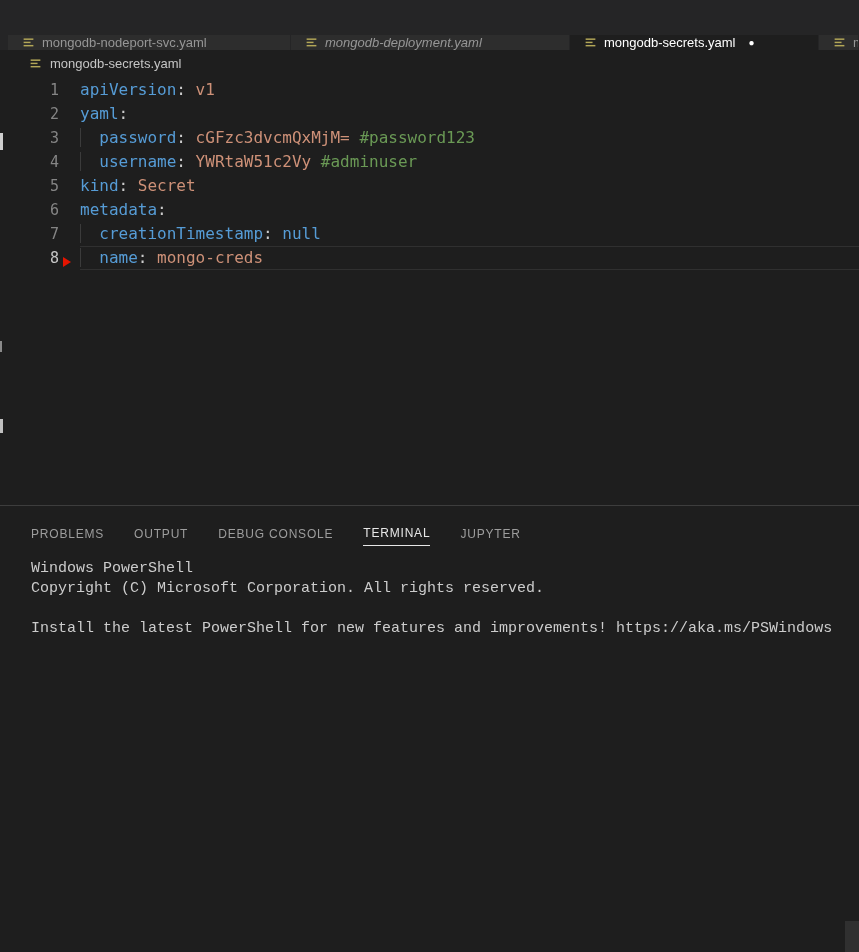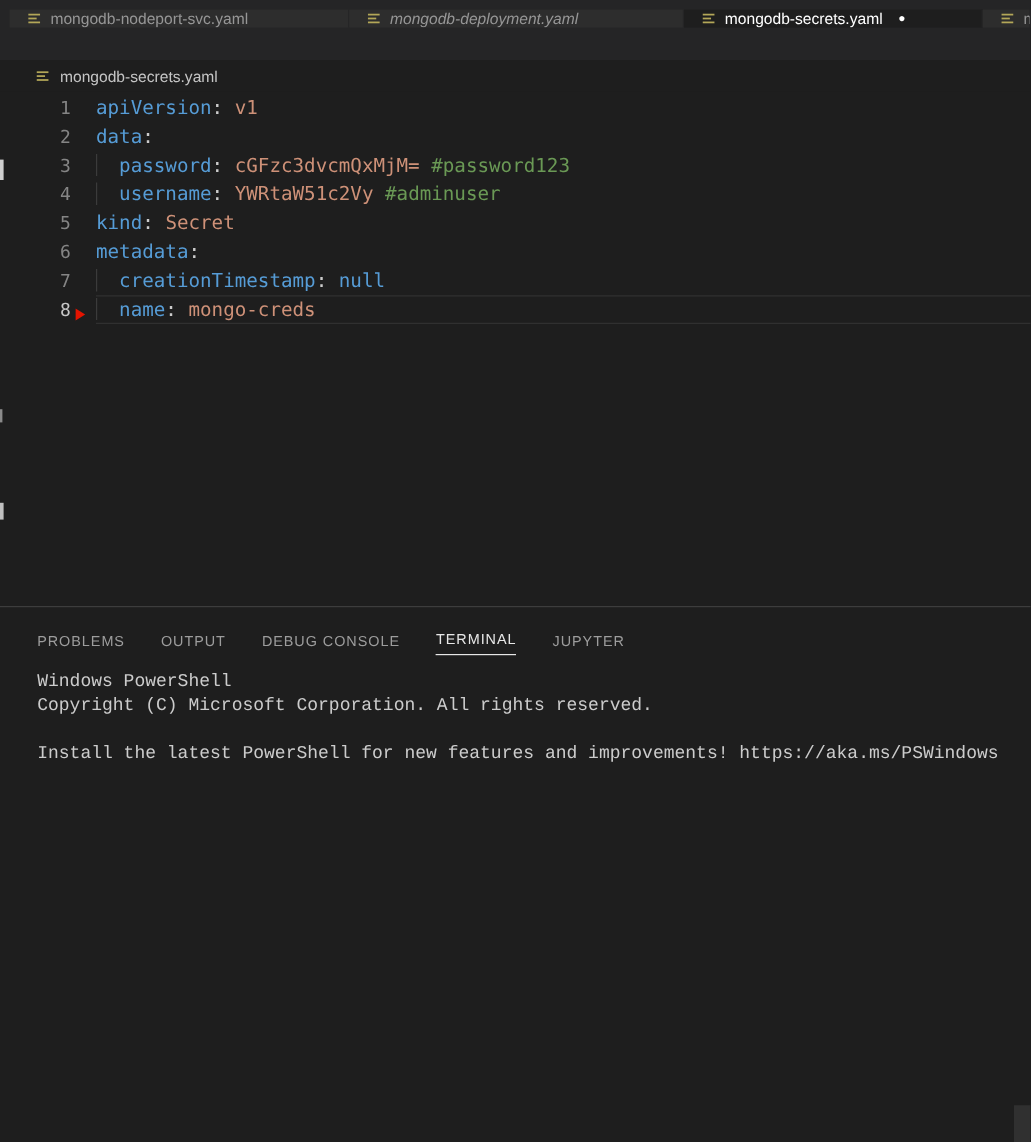--- a/index.html
+++ b/index.html
@@ -1,21 +1,21 @@
 <!DOCTYPE html>
 <html><head>
 <meta charset="utf-8">
 <style>
   * { margin:0; padding:0; box-sizing:border-box; }
   html,body { width:859px; height:952px; overflow:hidden; background:#1e1e1e;
               font-family:"Liberation Sans", sans-serif; }
   .stage { position:relative; width:859px; height:952px; background:#1e1e1e; overflow:hidden; }
 
   
-  .tabbar { display:flex; height:50px; background:#252526; padding:8px 0 0 8px; align-items:flex-start; }
+  .tabbar { display:flex; height:50px; background:#252526; padding:8px 0 0 8px; align-items:flex-end; }
   .tab { display:flex; align-items:center; background:#2d2d2d; color:#969696; font-size:13px;
          padding:0 12px 0 14px; border-right:1px solid #252526; white-space:nowrap; overflow:hidden; }
   .tab.active { background:#1e1e1e; color:#ffffff; }
   .tab .icon { margin-right:7px; flex:none; display:flex; }
   .tab .dot { color:#ffffff; font-size:10px; margin-left:13px; }
 
   
   .breadcrumb { height:26px; display:flex; align-items:center; padding-left:29px;
                 color:#c5c5c5; font-size:13px; background:#1e1e1e; }
   .breadcrumb .icon { margin-right:8px; display:flex; }
@@ -112,21 +112,21 @@
     <span>mongodb-secrets.yaml</span>
   </div>
 
   <div class="editor">
       <div class="code-line">
         <div class="gutter">1</div>
         <div class="code-text"><span class="tk-key">apiVersion</span><span class="tk-punct">:</span><span class="tk-plain"> </span><span class="tk-str">v1</span></div>
       </div>
       <div class="code-line">
         <div class="gutter">2</div>
-        <div class="code-text"><span class="tk-key">data</span><span class="tk-punct">:</span></div>
+        <div class="code-text"><span class="tk-key">yaml</span><span class="tk-punct">:</span></div>
       </div>
       <div class="code-line">
         <div class="gutter">3</div>
         <div class="code-text"><span class="tk-indent">  </span><span class="tk-key">password</span><span class="tk-punct">:</span><span class="tk-plain"> </span><span class="tk-str">cGFzc3dvcmQxMjM=</span><span class="tk-plain"> </span><span class="tk-comment">#password123</span></div>
       </div>
       <div class="code-line">
         <div class="gutter">4</div>
         <div class="code-text"><span class="tk-indent">  </span><span class="tk-key">username</span><span class="tk-punct">:</span><span class="tk-plain"> </span><span class="tk-str">YWRtaW51c2Vy</span><span class="tk-plain"> </span><span class="tk-comment">#adminuser</span></div>
       </div>
       <div class="code-line">

